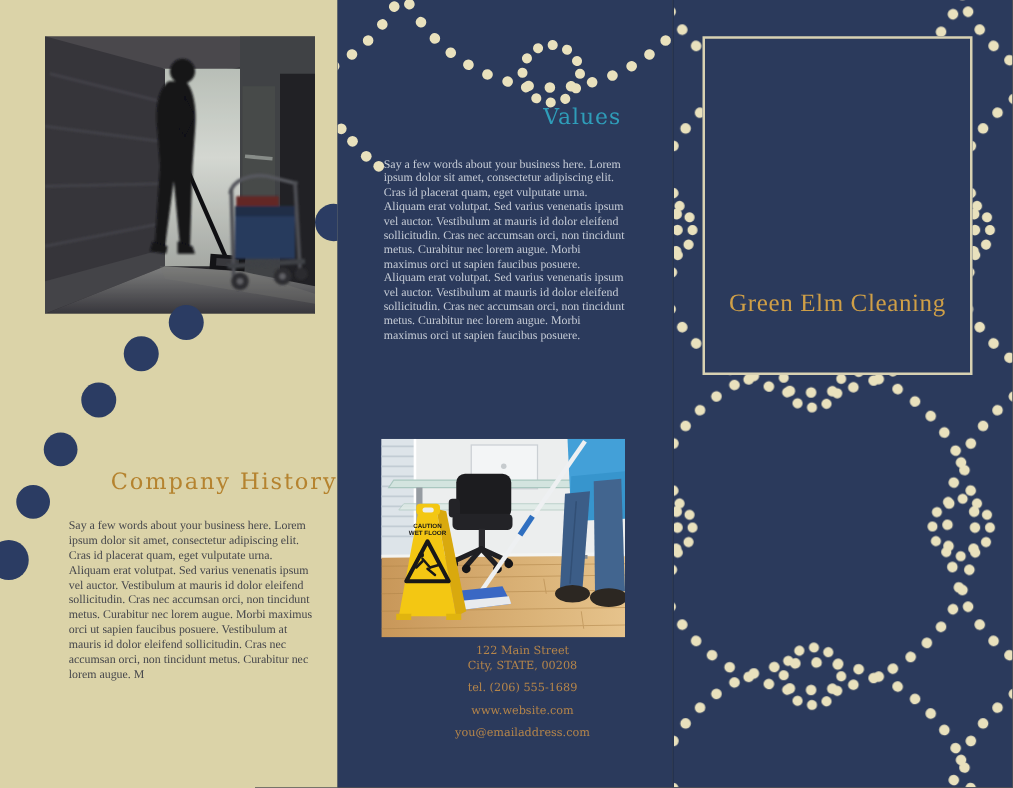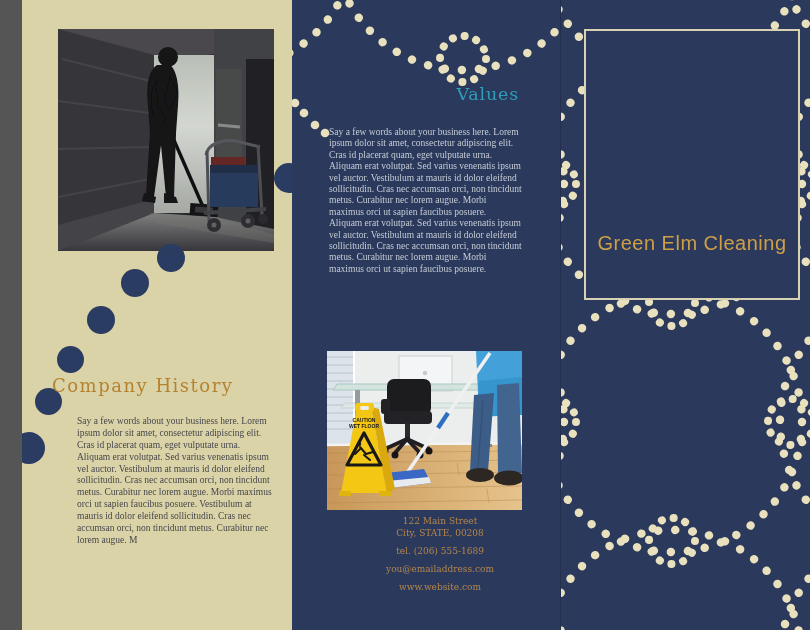--- a/index.html
+++ b/index.html
@@ -1,32 +1,32 @@
 <!DOCTYPE html>
 <html><head>
 <meta charset="utf-8">
 <style>
   * { margin:0; padding:0; box-sizing:border-box; }
   html,body { background:#555; }
   .page {
     position:relative; width:810px; height:630px; overflow:hidden;
     font-family:"Liberation Serif", serif;
   }
-  .panel { position:absolute; top:0; height:630px; overflow:hidden;margin-left:22px; }
+  .panel { position:absolute; top:0; height:630px; overflow:hidden; }
   .panel-left  { left:0;   width:270px; background:#dbd3a8; }
   .panel-mid   { left:270px; width:268px; background:#2b3a5c; }
   .panel-right { left:538px; width:272px; background:#2b3a5c; border-left:1px solid rgba(10,16,30,.25); }
 
   .photo { position:absolute; overflow:hidden; }
   .photo svg { display:block; }
 
   .dot { position:absolute; border-radius:50%; background:#2b3c63; }
 
   .lp-heading {
-    position:absolute; left:30px; top:375px; width:240px; text-align:left;
+    position:absolute; left:30px; top:375px; width:240px; text-align:right;
     font-family:"DejaVu Serif", serif; font-size:18px; letter-spacing:1.5px;
     color:#b5832f; font-weight:500;
   }
   .lp-body {
     position:absolute; left:55px; top:416px; width:196px;
     font-size:9.5px; line-height:1.25; color:#45464b;
   }
 
   .mid-heading {
     position:absolute; right:41px; top:84px;
@@ -43,21 +43,21 @@
     font-family:"DejaVu Serif", serif; color:#b5854a; font-size:9px;padding-left:28px; }
   .contact .line { line-height:12px; }
   .contact .gap { margin-top:6px;text-align:center; }
 
   .logo-box {
     position:absolute; left:23px; top:29px; width:216px; height:271px;
     border:2px solid #d8d1b2; background:#2b3a5c;
   }
   .logo-title {
     position:absolute; left:0; top:201px; width:100%; text-align:center;
-    font-family:Liberation Sans, sans-serif; font-size:20px; letter-spacing:.5px;
+    font-family:Liberation Serif, serif; font-size:20px; letter-spacing:.5px;
     color:#cf9f47; white-space:nowrap;
   }
   .logo-tagline {
     position:absolute; left:0; top:232px; width:100%; text-align:center;
   }
   .logo-tagline span {
     display:inline-block; transform:scaleX(.82); transform-origin:center;
     font-family:"Liberation Sans", sans-serif; font-weight:bold; font-size:10px;
     letter-spacing:.4px; word-spacing:-2px; color:#ece3c6; white-space:nowrap;
   }
@@ -284,22 +284,22 @@
             <line x1="33" y1="98" x2="28" y2="103"></line>
           </g>
         </g>
       </svg>
     </div>
 
     <div class="contact">
       <div class="line">122 Main Street</div>
       <div class="line">City, STATE, 00208</div>
       <div class="line gap">tel. (206) 555-1689</div>
+      <div class="line gap">www.website.com</div>
       <div class="line gap">you@emailaddress.com</div>
-      <div class="line gap">www.website.com</div>
     </div>
   </div>
 
   <div class="panel panel-right">
 
     <svg class="pattern-svg" width="272" height="630" viewBox="0 0 272 630">
       <defs>
         <pattern id="latR" width="238" height="238" patternUnits="userSpaceOnUse" patternTransform="translate(-8,65)">
           <g fill="none" stroke="#e9e1bd" stroke-linecap="round">
             <g stroke-width="8.4" stroke-dasharray="0.1 17">

